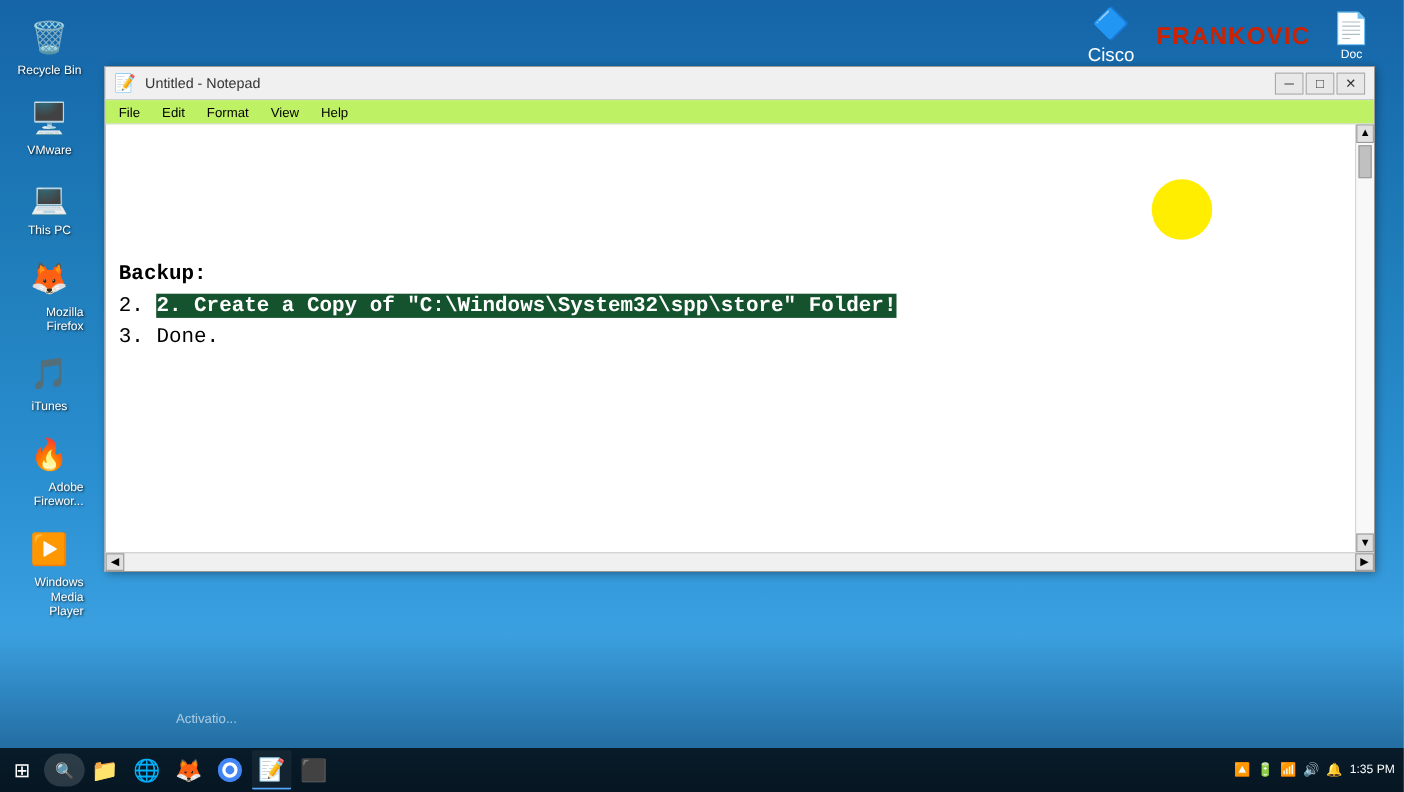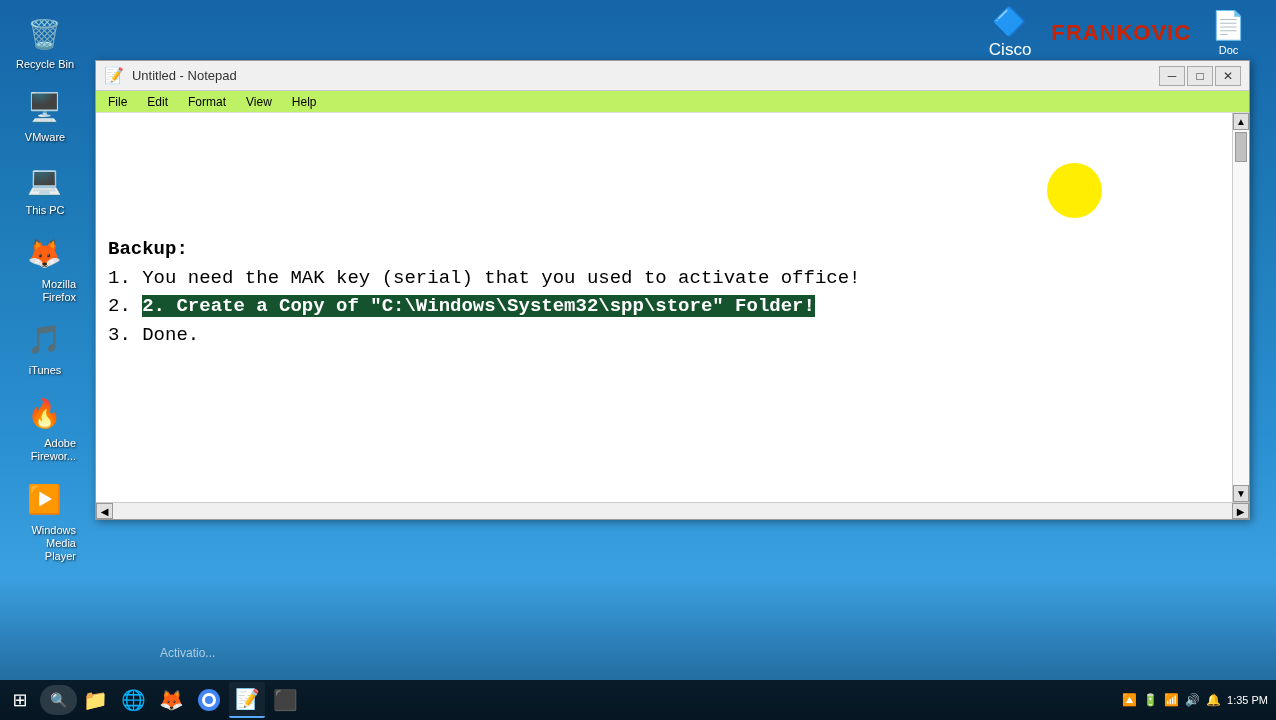--- a/index.html
+++ b/index.html
@@ -443,21 +443,20 @@
       <div class="menu-item">Help</div>
     </div>
 
     <div class="notepad-content">
       <div class="notepad-text-area">
         
         <div class="yellow-circle"></div>
 
         <br><br><br><br>
         <span class="text-line text-bold">Backup:</span>
-        <span class="text-line">1.  You need the MAK key (serial) that you used to activate office!</span>
         <span class="text-line">
           <span>2.  </span><span class="text-selected">2.  Create a Copy of "C:\Windows\System32\spp\store" Folder!</span>
         </span>
         <span class="text-line">3.  Done.</span>
       </div>
 
       <div class="v-scrollbar">
         <div class="scroll-btn">▲</div>
         <div class="scroll-track">
           <div class="scroll-thumb"></div>

